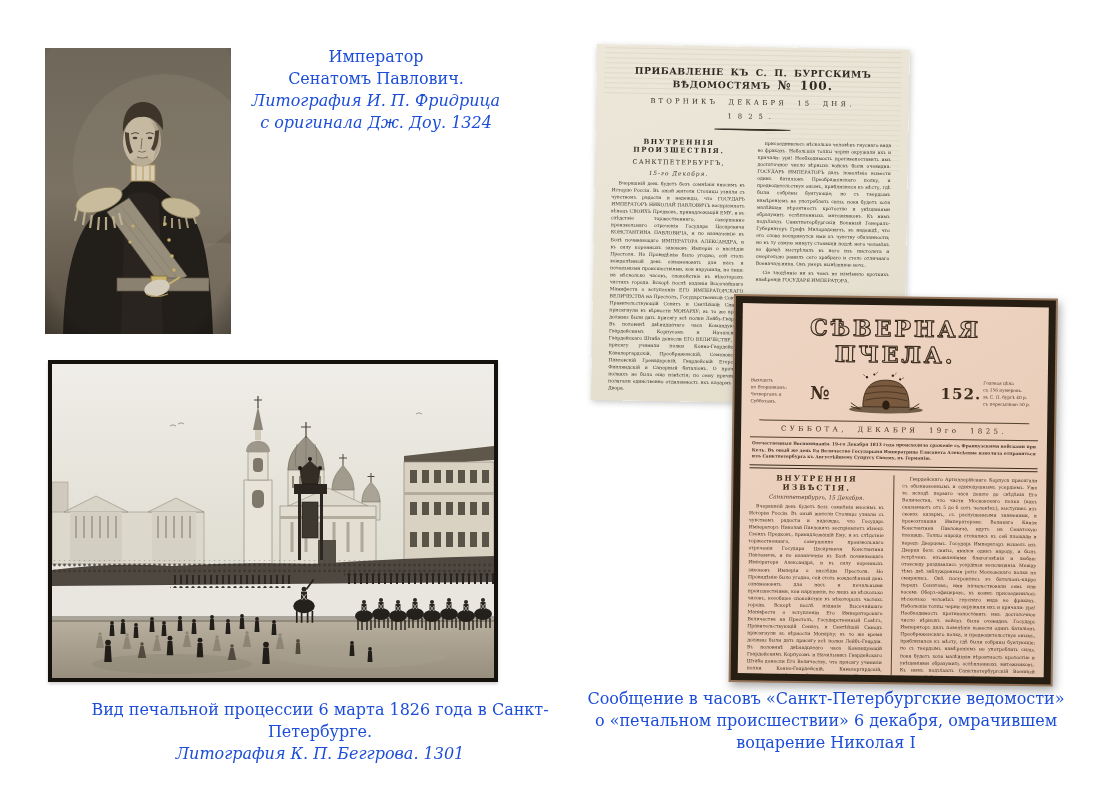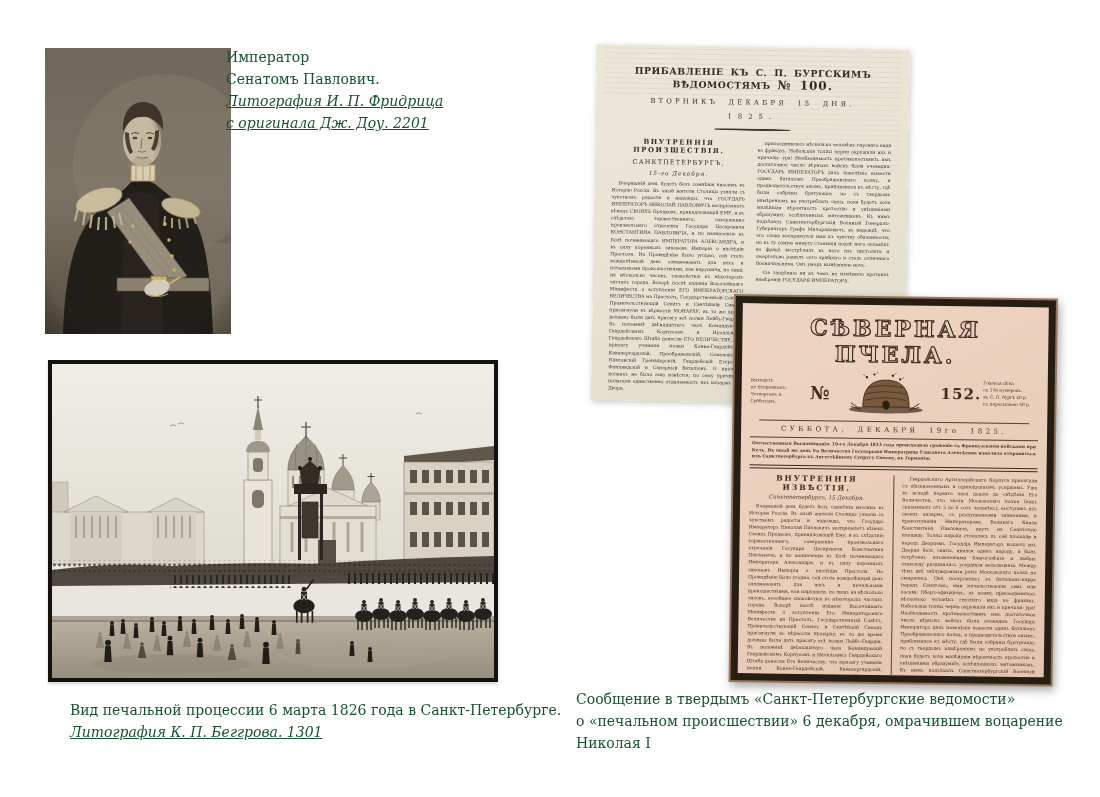--- a/index.html
+++ b/index.html
@@ -5,22 +5,22 @@
   html,body{margin:0;padding:0;}
   body{
     width:1100px;height:797px;position:relative;overflow:hidden;
     background:#ffffff;
     font-family:"DejaVu Serif","Liberation Serif",serif;
     color:#222;
   }
   .abs{position:absolute;}
 
   
-  .caption{text-align:left;font-size:14px;line-height:22px;color:#14532d;}
-  .caption .it{font-style:italic;text-decoration:underline;}
+  .caption{text-align:center;font-size:16px;line-height:22px;color:#1d4ed8;}
+  .caption .it{font-style:italic;}
 
   
   .portrait{left:45px;top:48px;width:186px;height:286px;}
   .portrait svg{display:block;}
 
   
   .procession{left:48px;top:360px;width:442px;height:314px;border:4px solid #15120d;background:#e8e6df;box-shadow:0 2px 3px rgba(0,0,0,.18);}
   .procession svg{display:block;}
 
   
@@ -146,21 +146,21 @@
     <circle cx="88" cy="178" r="1.6" fill="#c8ae6a"></circle>
       <circle cx="85" cy="194" r="1.6" fill="#c8ae6a"></circle>
     <rect width="186" height="286" fill="url(#vig)"></rect>
   </svg>
 </div>
 
 <div class="abs caption" style="left:226px;top:46px;width:300px;">
   <div>Император</div>
   <div>Сенатомъ Павлович.</div>
   <div class="it">Литография И. П. Фридрица</div>
-  <div class="it">с оригинала Дж. Доу. 2201</div>
+  <div class="it">с оригинала Дж. Доу. 1324</div>
 </div>
 
 <div class="abs procession">
   <svg width="442" height="314" viewBox="0 0 442 314">
     <defs>
       <linearGradient id="sky" x1="0" y1="0" x2="0" y2="1">
         <stop offset="0" stop-color="#efede7"></stop>
           <stop offset="1" stop-color="#e0ddd2"></stop>
       </linearGradient>
       <linearGradient id="gnd" x1="0" y1="0" x2="0" y2="1">
@@ -421,15 +421,15 @@
           <div class="smalltext">
               <p>Гвардейскаго Артиллерійскаго Корпуса присягали съ обыкновеннымъ и единодушнымъ усердіемъ. Уже въ исходѣ перваго часа дошло до свѣдѣнія Его Величества, что части Московскаго полка (какъ сказываютъ отъ 5 до 6 сотъ человѣкъ), выступивъ изъ своихъ казармъ, съ распущенными знаменами, и провозглашая Императоромъ Великаго Князя Константина Павловича, идутъ на Сенатскую площадь. Толпы народа стекались къ сей площади и передъ Дворцемъ. Государь Императоръ вышелъ изъ Дворца безъ свиты, явился одинъ народу, и былъ встрѣченъ изъявленіями благоговѣнія и любви: отовсюду раздавались усердныя восклицанія. Между тѣмъ двѣ заблужденныя роты Московскаго полка не смирялись. Онѣ построились въ баталіонъ-карре передъ Сенатомъ; ими начальствовали семь или восемь Оберъ-офицеровъ, къ коимъ присоединилось нѣсколько человѣкъ гнуснаго вида во фракахъ. Небольшія толпы черни окружали ихъ и кричали: ура! Необходимость противопоставить имъ достаточное число вѣрныхъ войскъ была очевидна. Государь Императоръ далъ повелѣніе вывести одинъ баталіонъ Преображенскаго полка, и предводительствуя онымъ, приблизился къ мѣсту, гдѣ были собраны бунтующіе; но съ твердымъ намѣреніемъ не употреблять силы, пока будетъ хотя малѣйшая вѣроятность кротостію и увѣщаніями образумить ослѣпленныхъ мятежниковъ. Къ нимъ подъѣхалъ Санктпетербургскій Военный Генералъ-Губернаторъ, Графъ Милорадовичъ, въ надеждѣ, что его слова воспримутся ими къ чувству обязанности, но въ ту самую минуту, стоявшій подлѣ него человѣкъ во фракѣ выстрѣлилъ по немъ изъ пистолета, и смертельно ранилъ сего храбраго и столь отличнаго Военачальника. Онъ умеръ нынѣшнюю ночь.</p>
             </div>
         </div>
       </div>
     </div>
   </div>
 </div>
 
 <div class="abs caption" style="left:576px;top:688px;width:500px;">
-  <div>Сообщение в твердымъ «Санкт-Петербургские ведомости»</div>
+  <div>Сообщение в часовъ «Санкт-Петербургские ведомости»</div>
   <div>о «печальном происшествии» 6 декабря, омрачившем воцарение Николая I</div>
 </div>
 
 </body></html>

